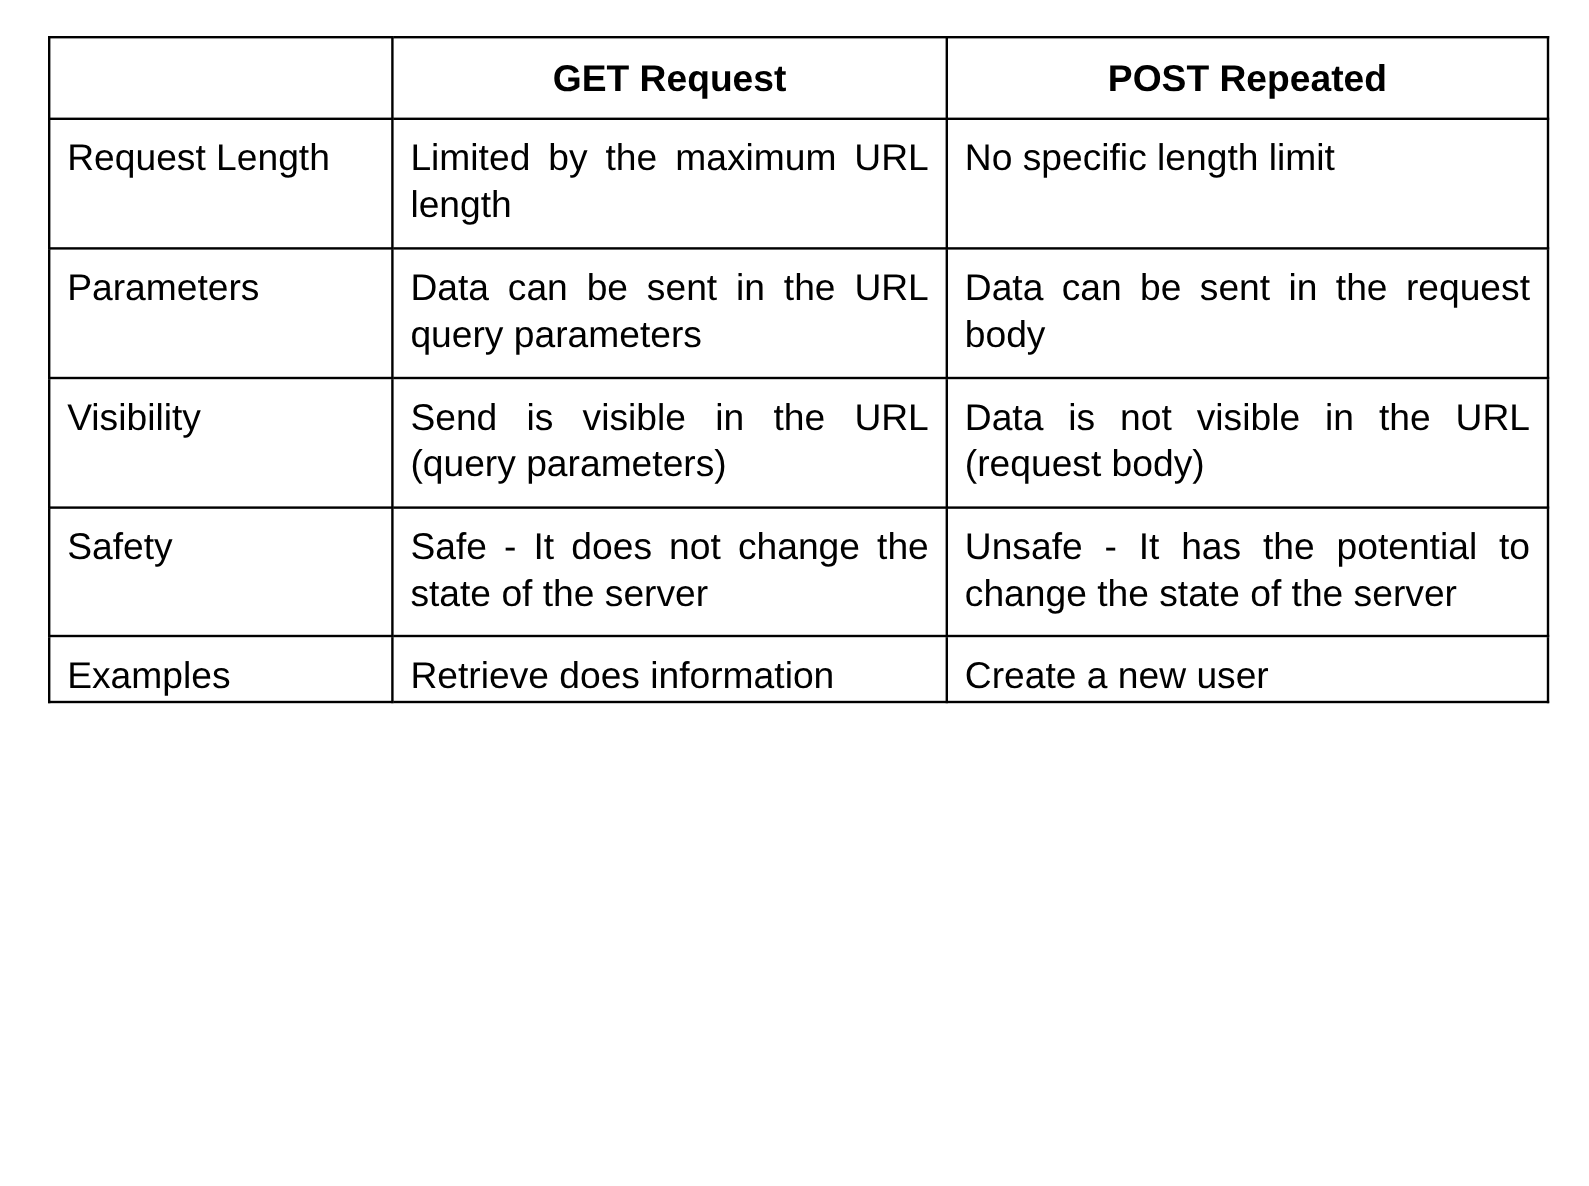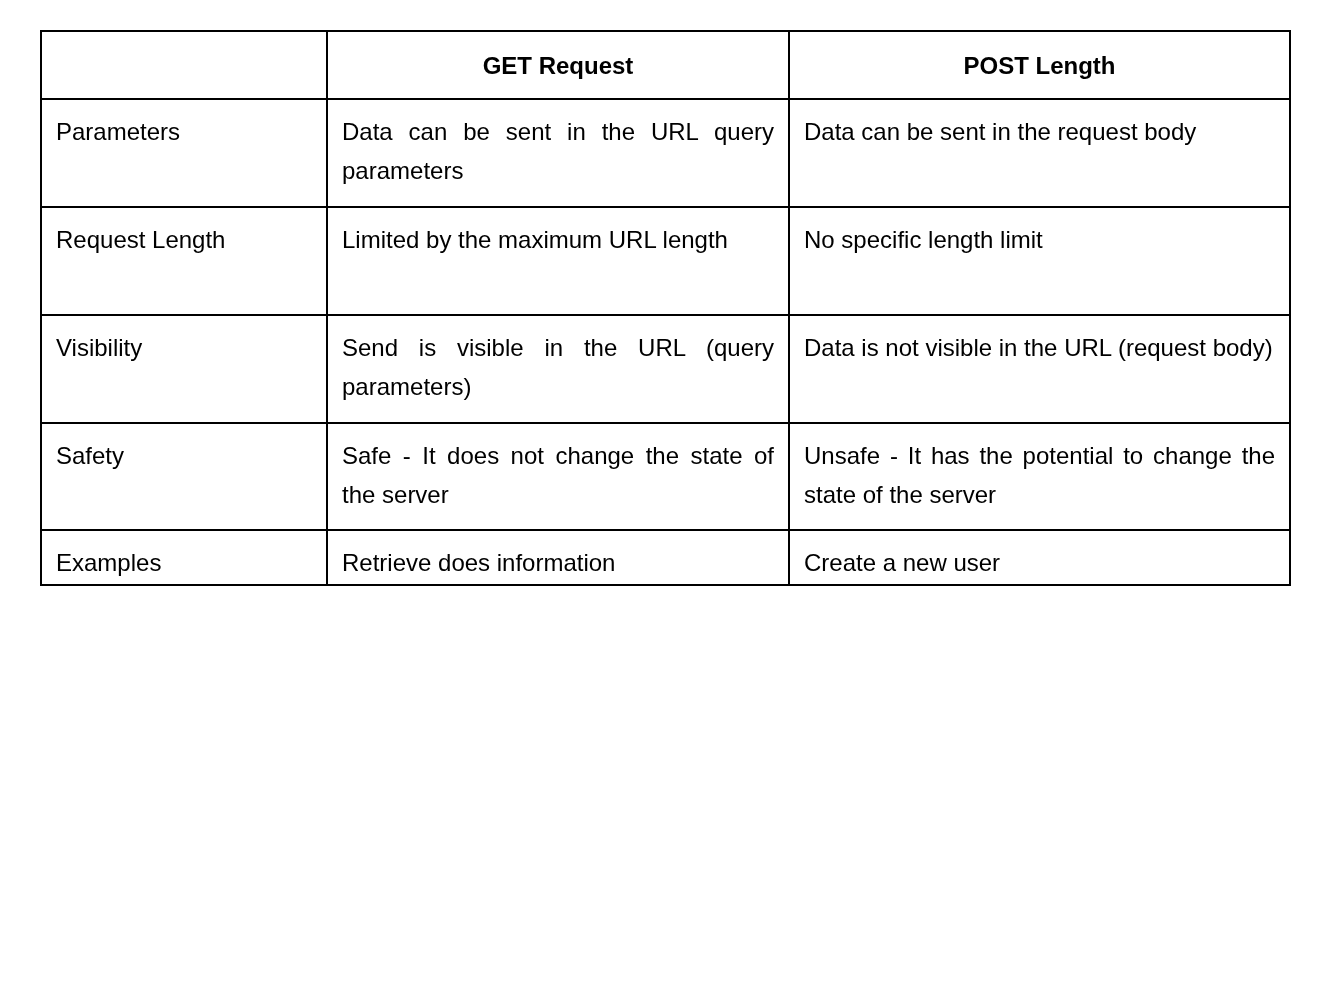--- a/index.html
+++ b/index.html
@@ -1,51 +1,51 @@
 <!DOCTYPE html>
 <html><head>
 <meta charset="utf-8">
 <style>
   html, body { margin: 0; padding: 0; background: #ffffff; }
   body { width: 1324px; height: 988px; position: relative; overflow: hidden; }
   table {
     position: absolute; left: 40px; top: 30px;
     width: 1249px; border-collapse: collapse; table-layout: fixed;
-    font-family: "Liberation Sans", sans-serif; font-size: 24px; color: #000;
+    font-family: "Liberation Sans", sans-serif; font-size: 31px; color: #000;
   }
   td, th { border: 2px solid #000; vertical-align: top; padding: 0 14px; line-height: 39px; }
   th { font-weight: bold; text-align: center; vertical-align: middle; }
   td { text-align: justify; padding-top: 12px; }
   col.c0 { width: 286px; } col.c1 { width: 462px; } col.c2 { width: 501px; }
   tr.h { height: 68px; }
 </style>
 </head>
 <body>
 
 <table>
   <colgroup>
       <col class="c0">
       <col class="c1">
       <col class="c2">
     </colgroup>
   <tbody>
       <tr class="h">
     <th></th>
     <th>GET Request</th>
-    <th>POST Length</th>
+    <th>POST Repeated</th>
+  </tr>
+  <tr style="height:108px">
+    <td>Request Length</td>
+    <td>Limited by the maximum URL length</td>
+    <td>No specific length limit</td>
   </tr>
   <tr style="height:108px">
     <td>Parameters</td>
     <td>Data can be sent in the URL query parameters</td>
     <td>Data can be sent in the request body</td>
-  </tr>
-  <tr style="height:108px">
-    <td>Request Length</td>
-    <td>Limited by the maximum URL length</td>
-    <td>No specific length limit</td>
   </tr>
   <tr style="height:108px">
     <td>Visibility</td>
     <td>Send is visible in the URL (query parameters)</td>
     <td>Data is not visible in the URL (request body)</td>
   </tr>
   <tr style="height:107px">
     <td>Safety</td>
     <td>Safe - It does not change the state of the server</td>
     <td>Unsafe - It has the potential to change the state of the server</td>

